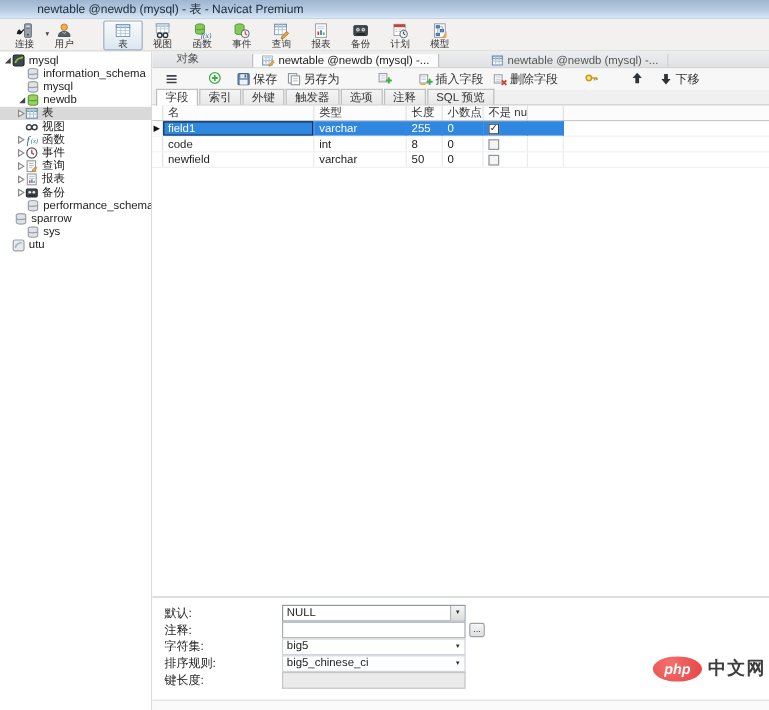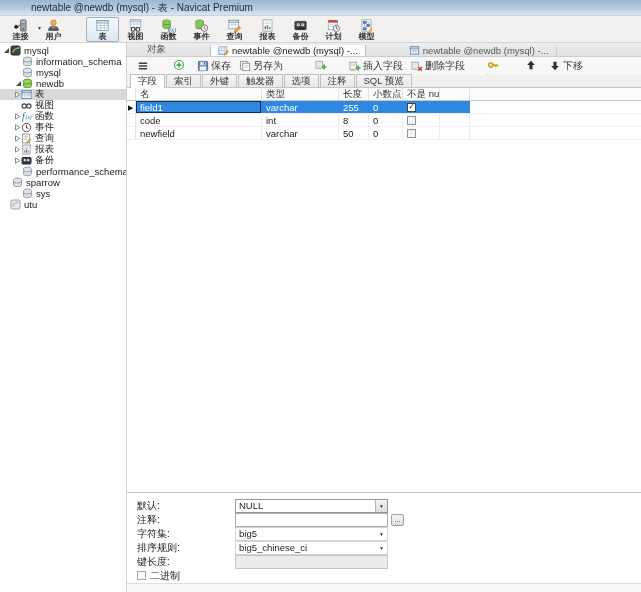--- a/index.html
+++ b/index.html
@@ -14,21 +14,21 @@
   .titlebar .ttl { font-size:10px; color:#1d2836; white-space:nowrap; }
 
   
   .menubar { height:15px; flex:0 0 15px; background:#f0efee; display:flex; align-items:center; padding-left:2px; border-bottom:1px solid #e3e2e1; }
   .menu-item { padding:1px 8px; color:#333; cursor:default; }
 
   
   .toolbar { height:27px; flex:0 0 27px; background:#f2f1f0; border-bottom:1px solid #d5d5d5; display:flex; align-items:flex-start; padding:1px 4px 0 4px; }
   .tbtn { width:33px; height:25px; display:flex; flex-direction:column; align-items:center; justify-content:flex-start; border:1px solid transparent; border-radius:2px; position:relative; }
   .tbtn .bic { width:15px; height:15px; }
-  .tbtn .blbl { font-size:8px; color:#333; line-height:8px; white-space:nowrap;font-weight:bold; }
+  .tbtn .blbl { font-size:8px; color:#333; line-height:8px; white-space:nowrap; }
   .tbtn.active { background:linear-gradient(#f7fafc,#dde7f1); border-color:#9fafc0; }
   .tbtn.gapL { margin-left:16px; }
   .caret { position:absolute; right:-5px; top:6px; font-size:6px; color:#444; }
   .bic svg, .sic svg, .mic svg, .dic svg, .appico svg { width:100%; height:100%; display:block; }
 
   
   .content { flex:1; display:flex; min-height:0; }
   .sidebar { width:127px; flex:0 0 127px; background:#fff; border-right:1px solid #d2d2d2; overflow:hidden; padding-top:2px; }
   .tree-row { height:11px; display:flex; align-items:center; white-space:nowrap; cursor:default; }
   .tree-row.sel { background:#d9d9d9; }
@@ -655,23 +655,23 @@
             <span class="cval">big5_chinese_ci</span>
             <span class="arr">▼</span>
           </div>
         </div>
         <div class="prop-row">
           <span class="plabel">键长度:</span>
           <div class="ctrl inputbox disabled">
             <span class="cval"></span>
           </div>
         </div>
-        <div class="prop-row">
-          <span class="cbox"></span>
-          <span>二进制</span>
-        </div>
       </div>
 
       <div class="footerbar"></div>
     </div>
   </div>
 
+  <div class="watermark">
+    <span class="wm-badge">php</span>
+    <span class="wm-text">中文网</span>
+  </div>
 </div>
 
 </body></html>

